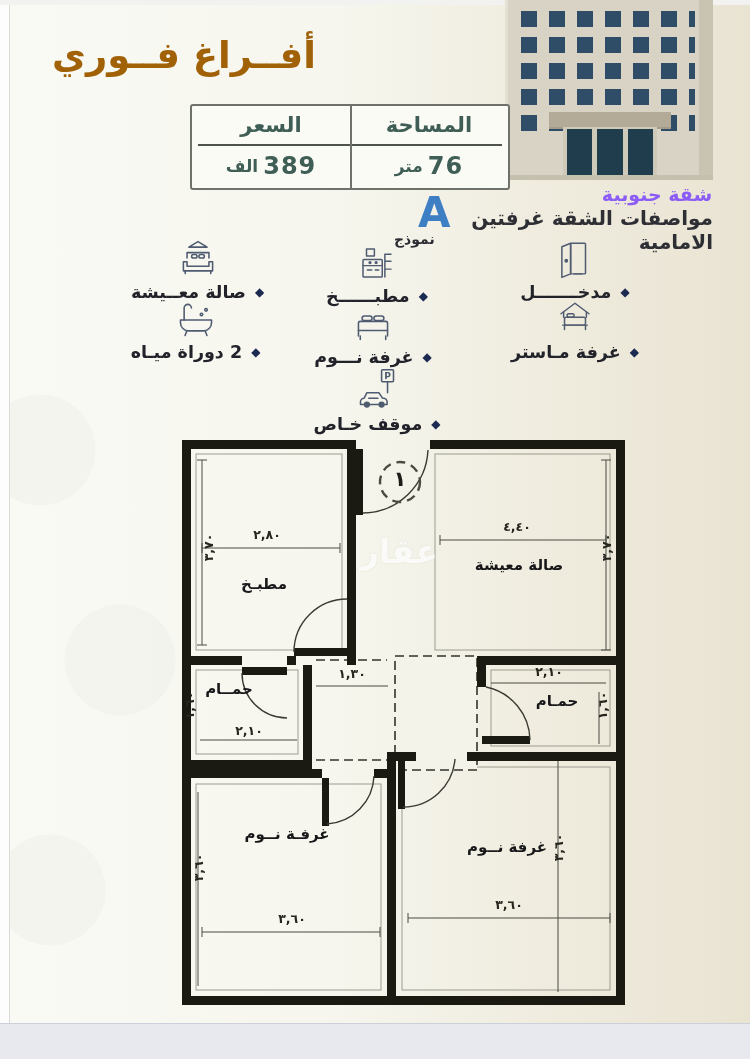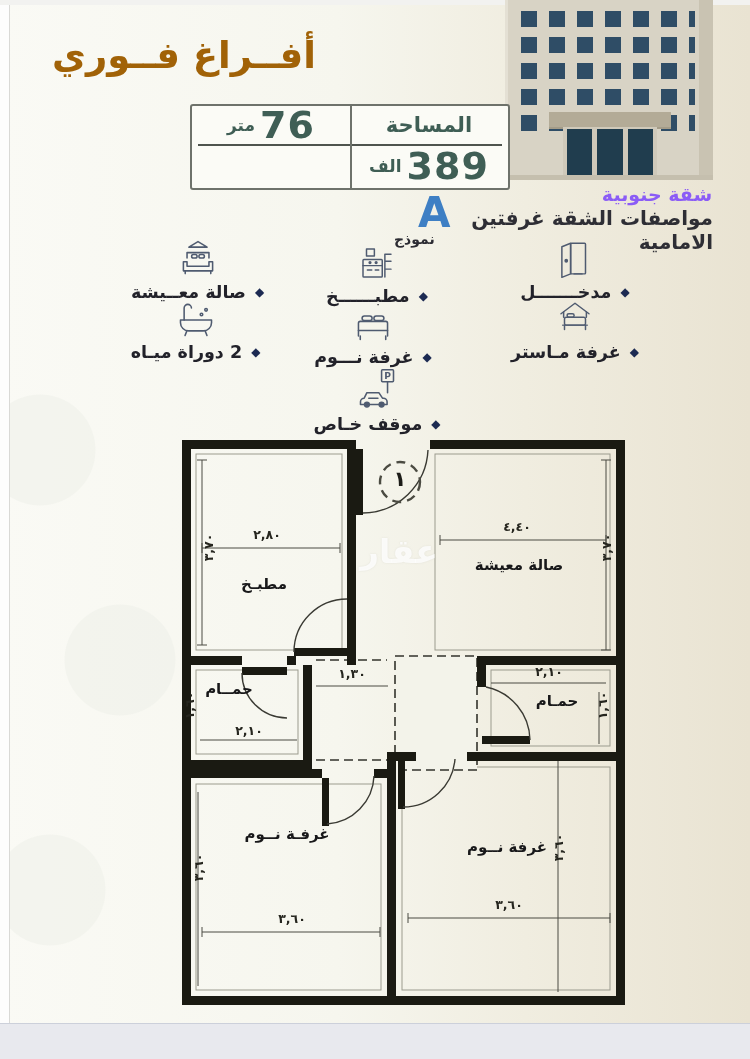--- a/index.html
+++ b/index.html
@@ -29,21 +29,21 @@
   .bld-doors div{flex:1;background:#203d4e;margin-top:2px;}
   .bld-base{position:absolute;left:0;bottom:0;width:100%;height:5px;background:#c5bfae;}
   .bld-caption{left:598px;top:183px;width:118px;font-size:19px;font-weight:bold;color:#8b5cf6;direction:rtl;text-align:center;}
   
   .info-table{left:190px;top:104px;width:316px;height:82px;background:#fbfbf6;border:2px solid #6e726b;border-radius:3px;direction:rtl;display:grid;grid-template-columns:1fr 1fr;grid-template-rows:38px 1fr;}
   .info-table .hline{position:absolute;left:6px;right:6px;top:38px;height:2px;background:#4f544e;}
   .info-table .vline{position:absolute;left:50%;top:0;bottom:0;width:2px;background:#6e726b;}
   .it-cell{display:flex;align-items:center;justify-content:center;color:#3f5e55;font-weight:bold;}
   .it-head{font-size:21px;}
   .it-val{font-size:17px;gap:5px;}
-  .it-val b{font-size:38px;letter-spacing:1px;}
+  .it-val b{font-size:24px;letter-spacing:1px;}
   
   .spec-heading{top:206px;right:37px;width:300px;font-size:20px;font-weight:bold;color:#2e2e35;direction:rtl;text-align:right;}
   .model-letter{left:418px;top:188px;font-size:42px;font-weight:bold;}
   .model-word{left:394px;top:231px;font-size:14px;font-weight:bold;color:#2c2c33;}
   
   .feature{position:absolute;display:flex;flex-direction:column;align-items:center;gap:2px;}
   .feature .row{display:flex;direction:rtl;align-items:center;gap:9px;}
   .feature .diamond{font-size:12px;line-height:1;}
   .feature .flabel{font-size:17.5px;font-weight:bold;color:#22222a;direction:rtl;white-space:nowrap;}
   .icon svg{display:block;}
@@ -72,20 +72,21 @@
       <div></div>
       <div></div>
       <div></div>
     </div>
   <div class="bld-base"></div>
 </div>
 <div class="abs bld-caption">شقة جنوبية</div>
 
 <div class="abs info-table">
   <div class="it-cell it-head">المساحة</div>
+  <div class="it-cell it-head">السعر</div>
   <div class="it-cell it-val">
     <b>76</b>
     <span>متر</span>
   </div>
   <div class="it-cell it-val">
     <b>389</b>
     <span>الف</span>
   </div>
   <div class="hline"></div>
   <div class="vline"></div>

